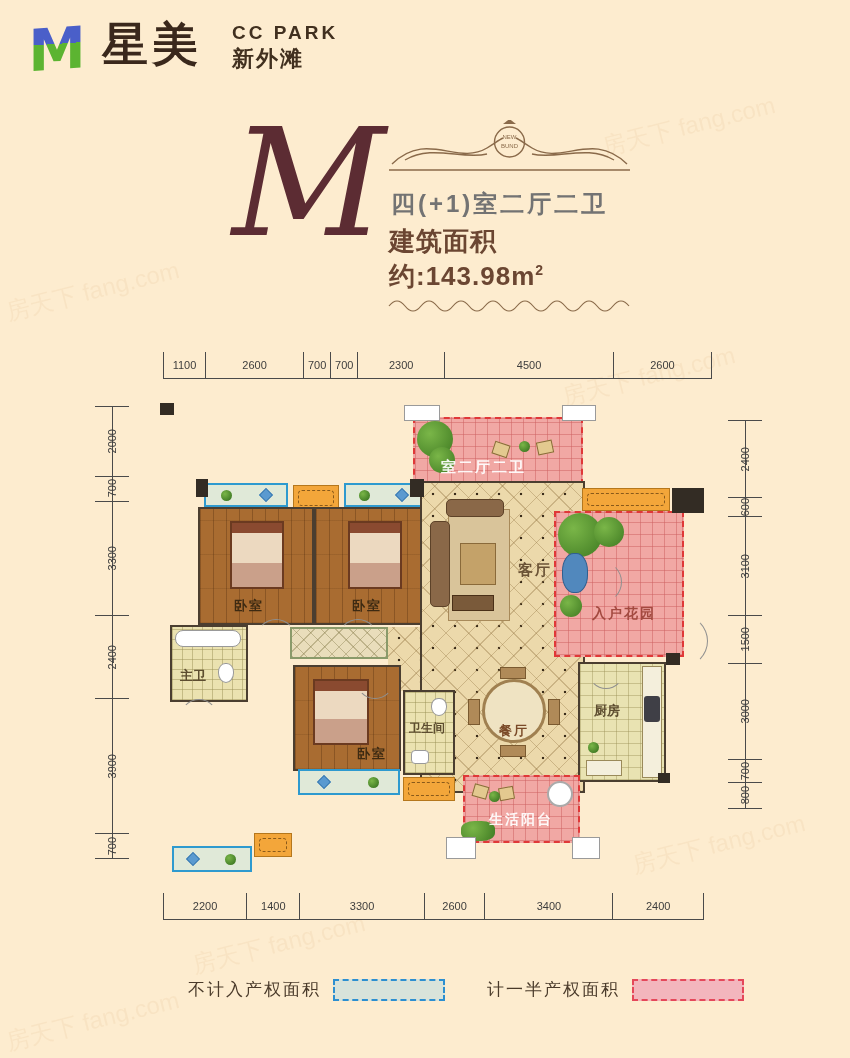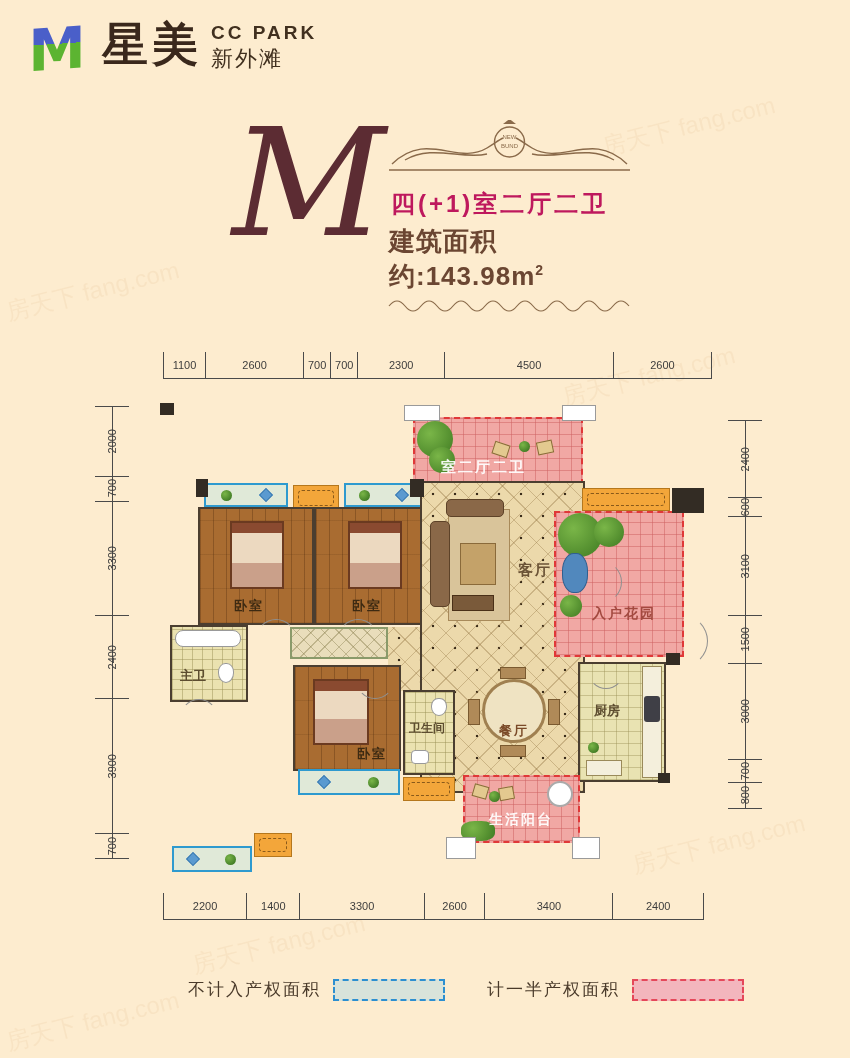--- a/index.html
+++ b/index.html
@@ -4,25 +4,25 @@
 <style>
   html,body{margin:0;padding:0}
   body{width:850px;height:1058px;position:relative;overflow:hidden;
        background:#fdeccf;font-family:"Liberation Sans","DejaVu Sans",sans-serif;}
   .abs{position:absolute}
   .wm{position:absolute;font-size:24px;color:#c07c33;opacity:.07;transform:rotate(-14deg);white-space:nowrap;pointer-events:none}
 
   
   .brand-cn{font-size:46px;font-weight:bold;color:#3a281c;letter-spacing:4px}
   .brand-en{font-size:19px;font-weight:bold;color:#41301f;letter-spacing:3px}
-  .brand-sub{font-size:22px;font-weight:normal;color:#41301f;letter-spacing:2px}
+  .brand-sub{font-size:22px;font-weight:bold;color:#41301f;letter-spacing:2px}
 
   
   .big-m{font-family:"DejaVu Serif",serif;font-style:italic;font-size:150px;line-height:1;color:#5c2c33}
-  .layout-txt{font-size:24px;color:#be185d;font-weight:bold;letter-spacing:3px}
+  .layout-txt{font-size:24px;color:#737373;font-weight:bold;letter-spacing:3px}
   .area-txt{font-size:26px;color:#6b4632;font-weight:bold;letter-spacing:1px}
   .area-txt sup{font-size:14px}
 
   
   .dimh{display:flex;border-bottom:1px solid #4a4a4a;border-right:1px solid #4a4a4a}
   .dimh>span{border-left:1px solid #4a4a4a;display:flex;align-items:center;justify-content:center;
              font-size:11px;color:#3d3d3d;height:26px;overflow:visible}
   .dimv{display:flex;flex-direction:column;border-bottom:1px solid #4a4a4a;border-top:0}
   .dimv::before{content:"";position:absolute;left:50%;top:0;bottom:0;width:1px;background:#4a4a4a}
   .dimv>span{border-top:1px solid #4a4a4a;display:flex;align-items:center;justify-content:center;position:relative}
@@ -77,21 +77,21 @@
         <linearGradient id="mg" x1="0" y1="0" x2="0" y2="1">
           <stop offset="0" stop-color="#4a5fc9"></stop>
             <stop offset="0.42" stop-color="#4a5fc9"></stop>
           <stop offset="0.42" stop-color="#5cb431"></stop>
             <stop offset="1" stop-color="#5cb431"></stop>
         </linearGradient>
       </defs>
       <text x="30" y="47" font-size="52" font-weight="bold" text-anchor="middle" font-family="DejaVu Sans,sans-serif" fill="url(#mg)" transform="skewY(-4) translate(0,3)">M</text>
     </svg>
   </span>
-  <span class="brand-cn" style="margin:2px 9px 0 10px">星美</span>
+  <span class="brand-cn" style="margin:2px 30px 0 10px">星美</span>
   <span style="display:flex;flex-direction:column;margin-top:10px">
     <span class="brand-en">CC PARK</span>
     <span class="brand-sub">新外滩</span>
   </span>
 </div>
 
 <div class="abs" style="left:232px;top:112px">
   <span class="big-m abs" style="left:0;top:-4px">M</span>
   <div class="abs" style="left:155px;top:8px;width:245px">
     <svg width="245" height="58" viewBox="0 0 245 58">

